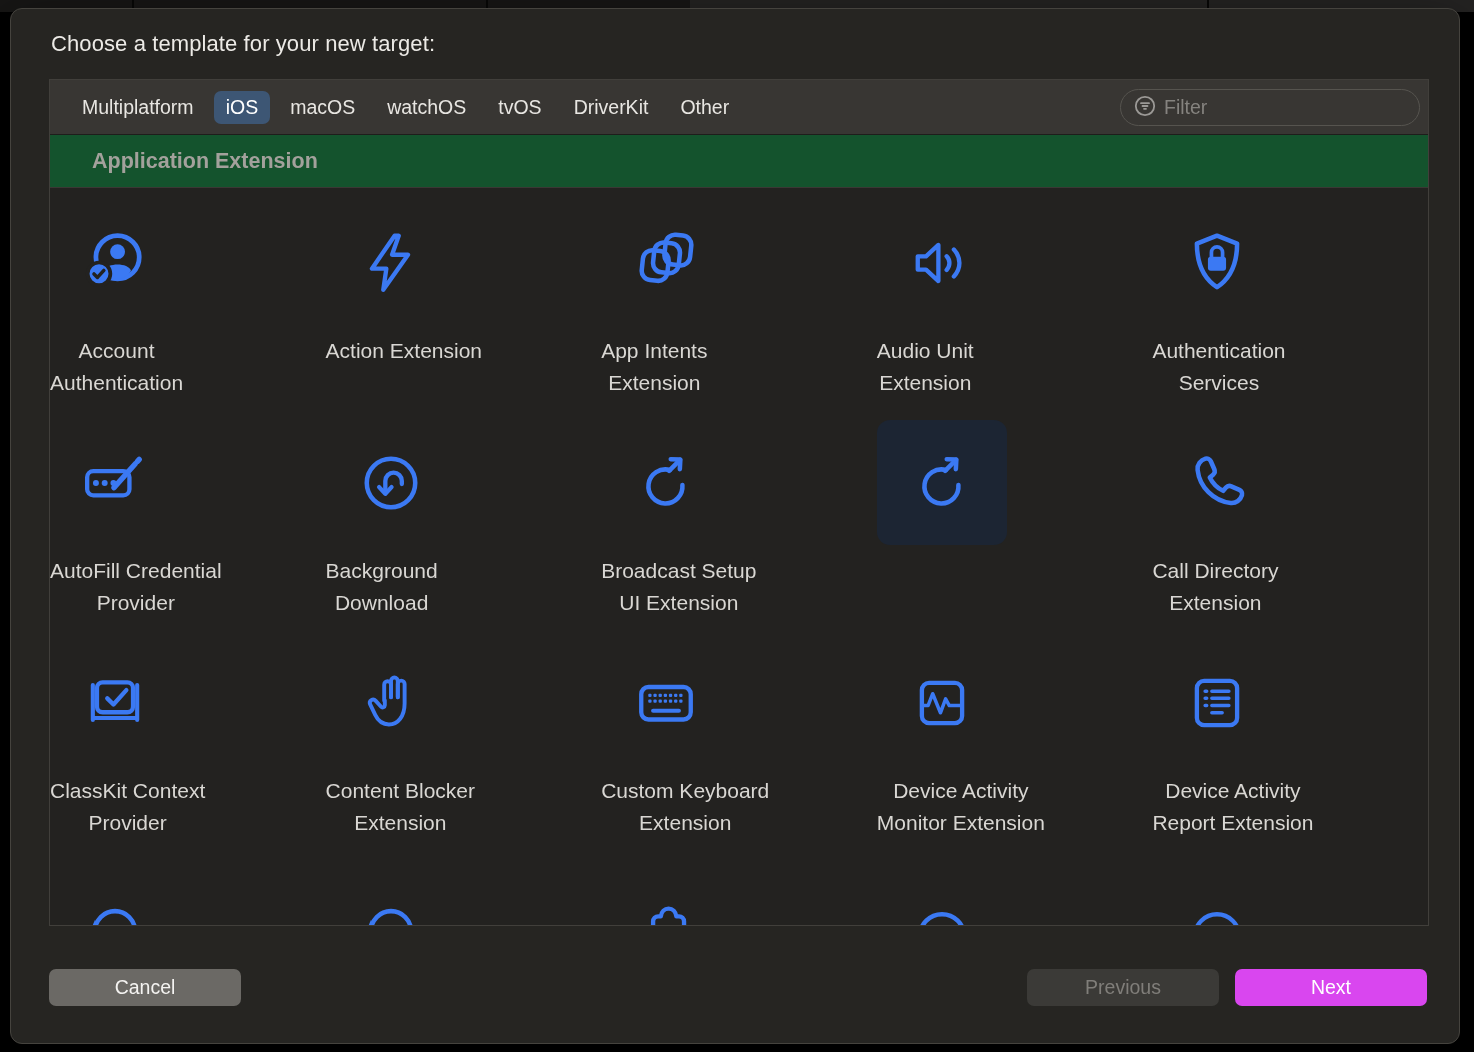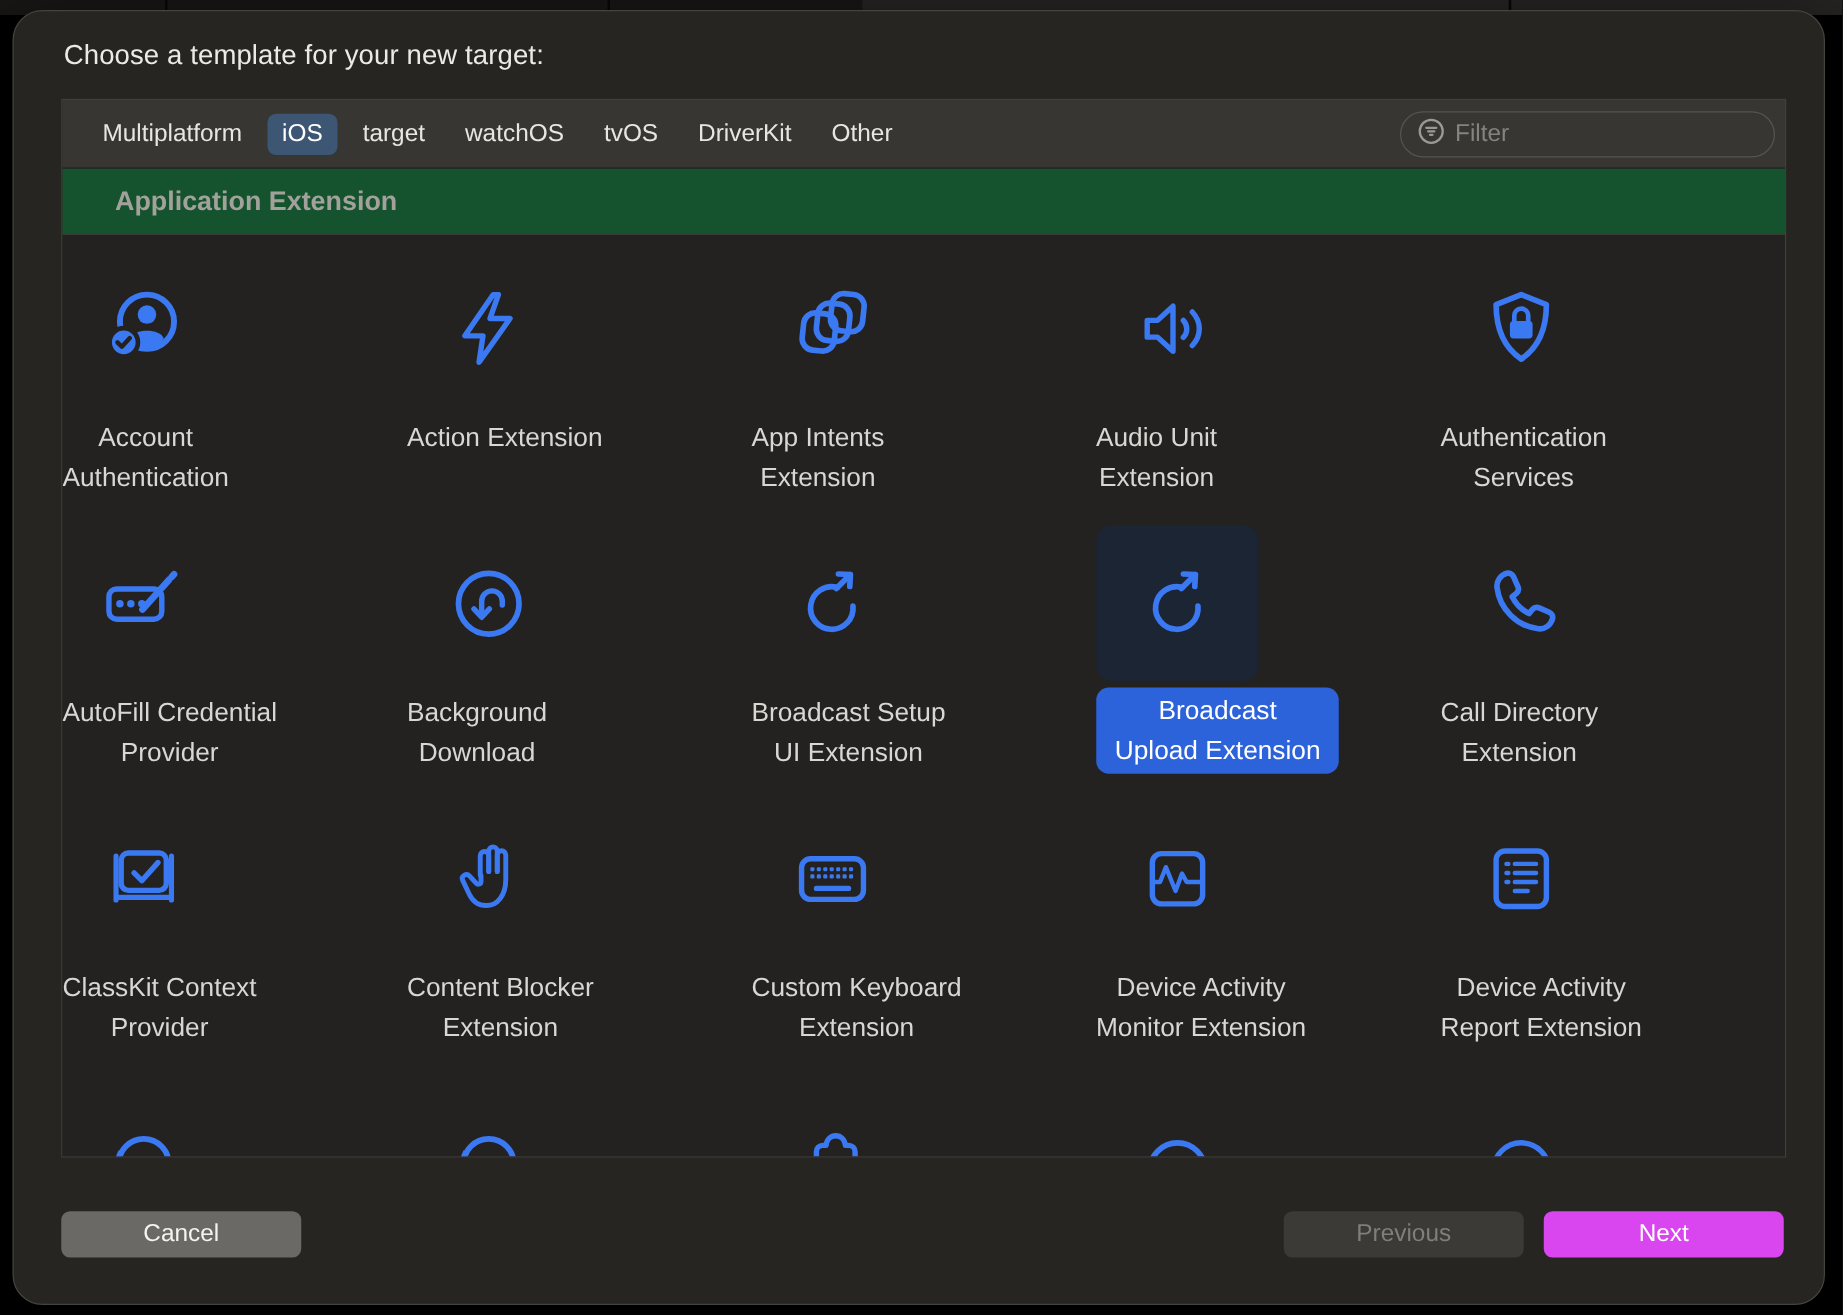--- a/index.html
+++ b/index.html
@@ -12,21 +12,21 @@
   }
   
   .toolbar-strip { position:absolute; top:0; left:0; width:1474px; height:12px; background:#171615; }
   .toolbar-strip .light-seg { position:absolute; top:0; left:690px; right:0; height:12px; background:#242322; }
   .toolbar-strip .sep { position:absolute; top:0; width:2px; height:12px; background:#070706; }
   .sep1 { left:132px; } .sep2 { left:486px; } .sep3 { left:1207px; background:#0d0d0c; }
 
   
   .dialog {
     position:absolute; left:10px; top:8px; width:1450px; height:1036px;
-    background:#262522; border:1px solid #45433e; border-radius:24px;
+    background:#262522; border:1px solid #45433e; border-radius:12px;
     box-shadow:0 18px 50px rgba(0,0,0,.65);
   }
   .dialog-title {
     position:absolute; left:40px; top:22px;
     font-size:22px; font-weight:500; color:#eceae6; letter-spacing:.1px;
   }
 
   
   .panel {
     position:absolute; left:38px; top:70px; width:1380px; height:847px;
@@ -107,21 +107,21 @@
 </div>
 
 <div class="dialog">
   <div class="dialog-title">Choose a template for your new target:</div>
 
   <div class="panel">
     <div class="tabbar">
       <div class="tabs" id="tabs">
           <div class="tab">Multiplatform</div>
           <div class="tab selected">iOS</div>
-          <div class="tab">target</div>
+          <div class="tab">macOS</div>
           <div class="tab">watchOS</div>
           <div class="tab">tvOS</div>
           <div class="tab">DriverKit</div>
           <div class="tab">Other</div>
         </div>
       <div class="filter-field">
         <span class="filter-icon" id="filter-icon"><svg width="24" height="24" viewBox="0 0 24 24" stroke="currentColor" fill="none" stroke-linecap="round" stroke-linejoin="round" stroke-width="1.8">
    <circle cx="12" cy="12" r="9.2"></circle>
    <path d="M8 9.2 h8 M9.5 12 h5 M11 14.8 h2"></path>
             </svg></span>
@@ -251,22 +251,20 @@
   <div class="cell selected">
     <div class="cell-icon-box">
       <span class="cell-icon">
               <svg width="66" height="66" viewBox="0 0 64 64" stroke="currentColor" fill="none" stroke-linecap="round" stroke-linejoin="round" stroke-width="4.4">
    <path d="M35.8 19.4 A16.5 16.5 0 1 0 47.9 33.9"></path>
    <path d="M35 20.2 L45.6 9.6"></path>
    <path d="M45.9 9.3 L45.4 18.6 M45.9 9.3 L36.6 8.9"></path>
               </svg>
             </span>
     </div>
-    <div class="cell-label">Broadcast
-Upload Extension</div>
   </div>
 
   <div class="cell">
     <div class="cell-icon-box">
       <span class="cell-icon">
               <svg width="66" height="66" viewBox="0 0 64 64" stroke="currentColor" fill="none" stroke-linecap="round" stroke-linejoin="round" stroke-width="4.4">
    <path d="M20.8 8.4 C16 9.8 12.6 14.3 13.2 19.3 C15.1 35.9 28.7 49.5 45.3 51.4 C50.3 52 54.8 48.6 56.2 43.8 C56.8 41.7 55.7 39.5 53.7 38.6 L45.9 35.2 C44.1 34.4 42 34.9 40.7 36.4 L38 39.6 C32.1 36.7 27.9 32.5 25 26.6 L28.2 23.9 C29.7 22.6 30.2 20.5 29.4 18.7 L26 10.9 C25.1 8.9 22.9 7.8 20.8 8.4 Z"></path>
               </svg>
             </span>
     </div>

